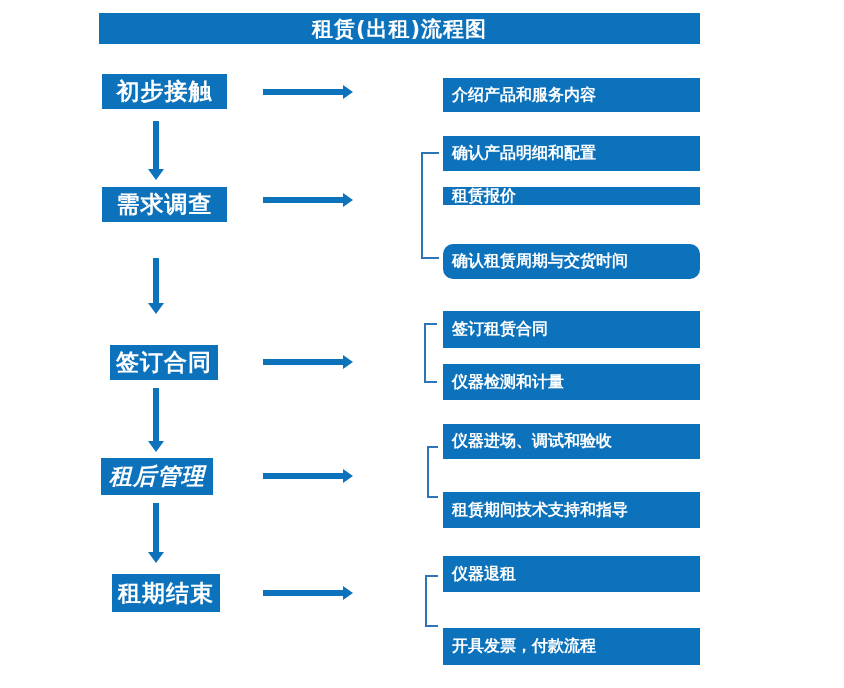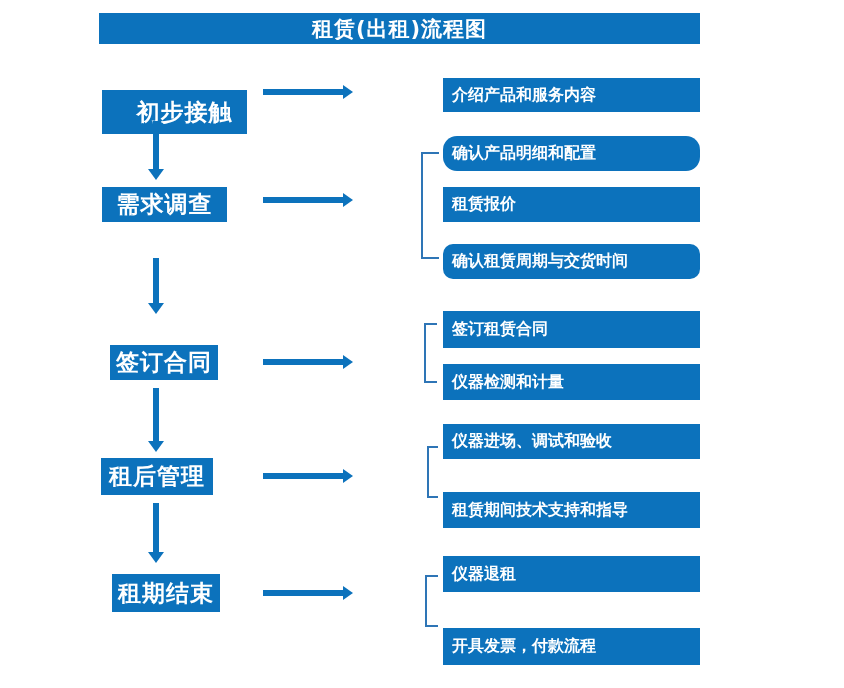--- a/index.html
+++ b/index.html
@@ -63,24 +63,24 @@
     box-sizing:border-box;
   }
 </style>
 </head>
 <body>
 
 <div class="canvas">
 
   <div class="titlebar">租赁(出租)流程图</div>
 
-  <div class="step" style="left:102px;top:90px;width:125px;height:44px;padding-left:20px;">初步接触</div>
+  <div class="step" style="left:102px;top:74px;width:125px;height:35px;">初步接触</div>
   <div class="step" style="left:102px;top:187px;width:125px;height:35px;">需求调查</div>
   <div class="step" style="left:110px;top:345px;width:108px;height:35px;">签订合同</div>
-  <div class="step" style="left:101px;top:458px;width:112px;height:37px;">租后管理</div>
+  <div class="step" style="left:101px;top:458px;width:112px;height:37px;font-style:italic;">租后管理</div>
   <div class="step" style="left:101px;top:574px;width:108px;height:38px;margin-left:11px;">租期结束</div>
 
   <div class="v-arrow" style="left:148px;top:121px;height:59px;">
     <div class="v-shaft"></div>
     <div class="v-head"></div>
   </div>
   <div class="v-arrow" style="left:148px;top:258px;height:56px;">
     <div class="v-shaft"></div>
     <div class="v-head"></div>
   </div>
@@ -114,22 +114,22 @@
     <div class="h-head"></div>
   </div>
 
   <div class="bracket" style="left:421px;top:152px;width:18px;height:107px;"></div>
   <div class="bracket" style="left:424px;top:323px;width:13px;height:60px;"></div>
   <div class="bracket" style="left:427px;top:446px;width:11px;height:52px;"></div>
   <div class="bracket" style="left:425px;top:575px;width:13px;height:52px;"></div>
 
   <div class="detail" style="top:78px;height:34px;">介绍产品和服务内容</div>
 
-  <div class="detail" style="top:136px;height:35px;border-radius:14px;">确认产品明细和配置</div>
-  <div class="detail" style="top:187px;height:35px;">租赁报价</div>
+  <div class="detail" style="top:136px;height:35px;">确认产品明细和配置</div>
+  <div class="detail" style="top:187px;height:18px;">租赁报价</div>
   <div class="detail" style="top:244px;height:35px;border-radius:10px;">确认租赁周期与交货时间</div>
 
   <div class="detail" style="top:311px;height:37px;">签订租赁合同</div>
   <div class="detail" style="top:364px;height:36px;">仪器检测和计量</div>
 
   <div class="detail" style="top:424px;height:35px;">仪器进场、调试和验收</div>
   <div class="detail" style="top:492px;height:36px;">租赁期间技术支持和指导</div>
 
   <div class="detail" style="top:556px;height:36px;">仪器退租</div>
   <div class="detail" style="top:628px;height:37px;">开具发票，付款流程</div>

